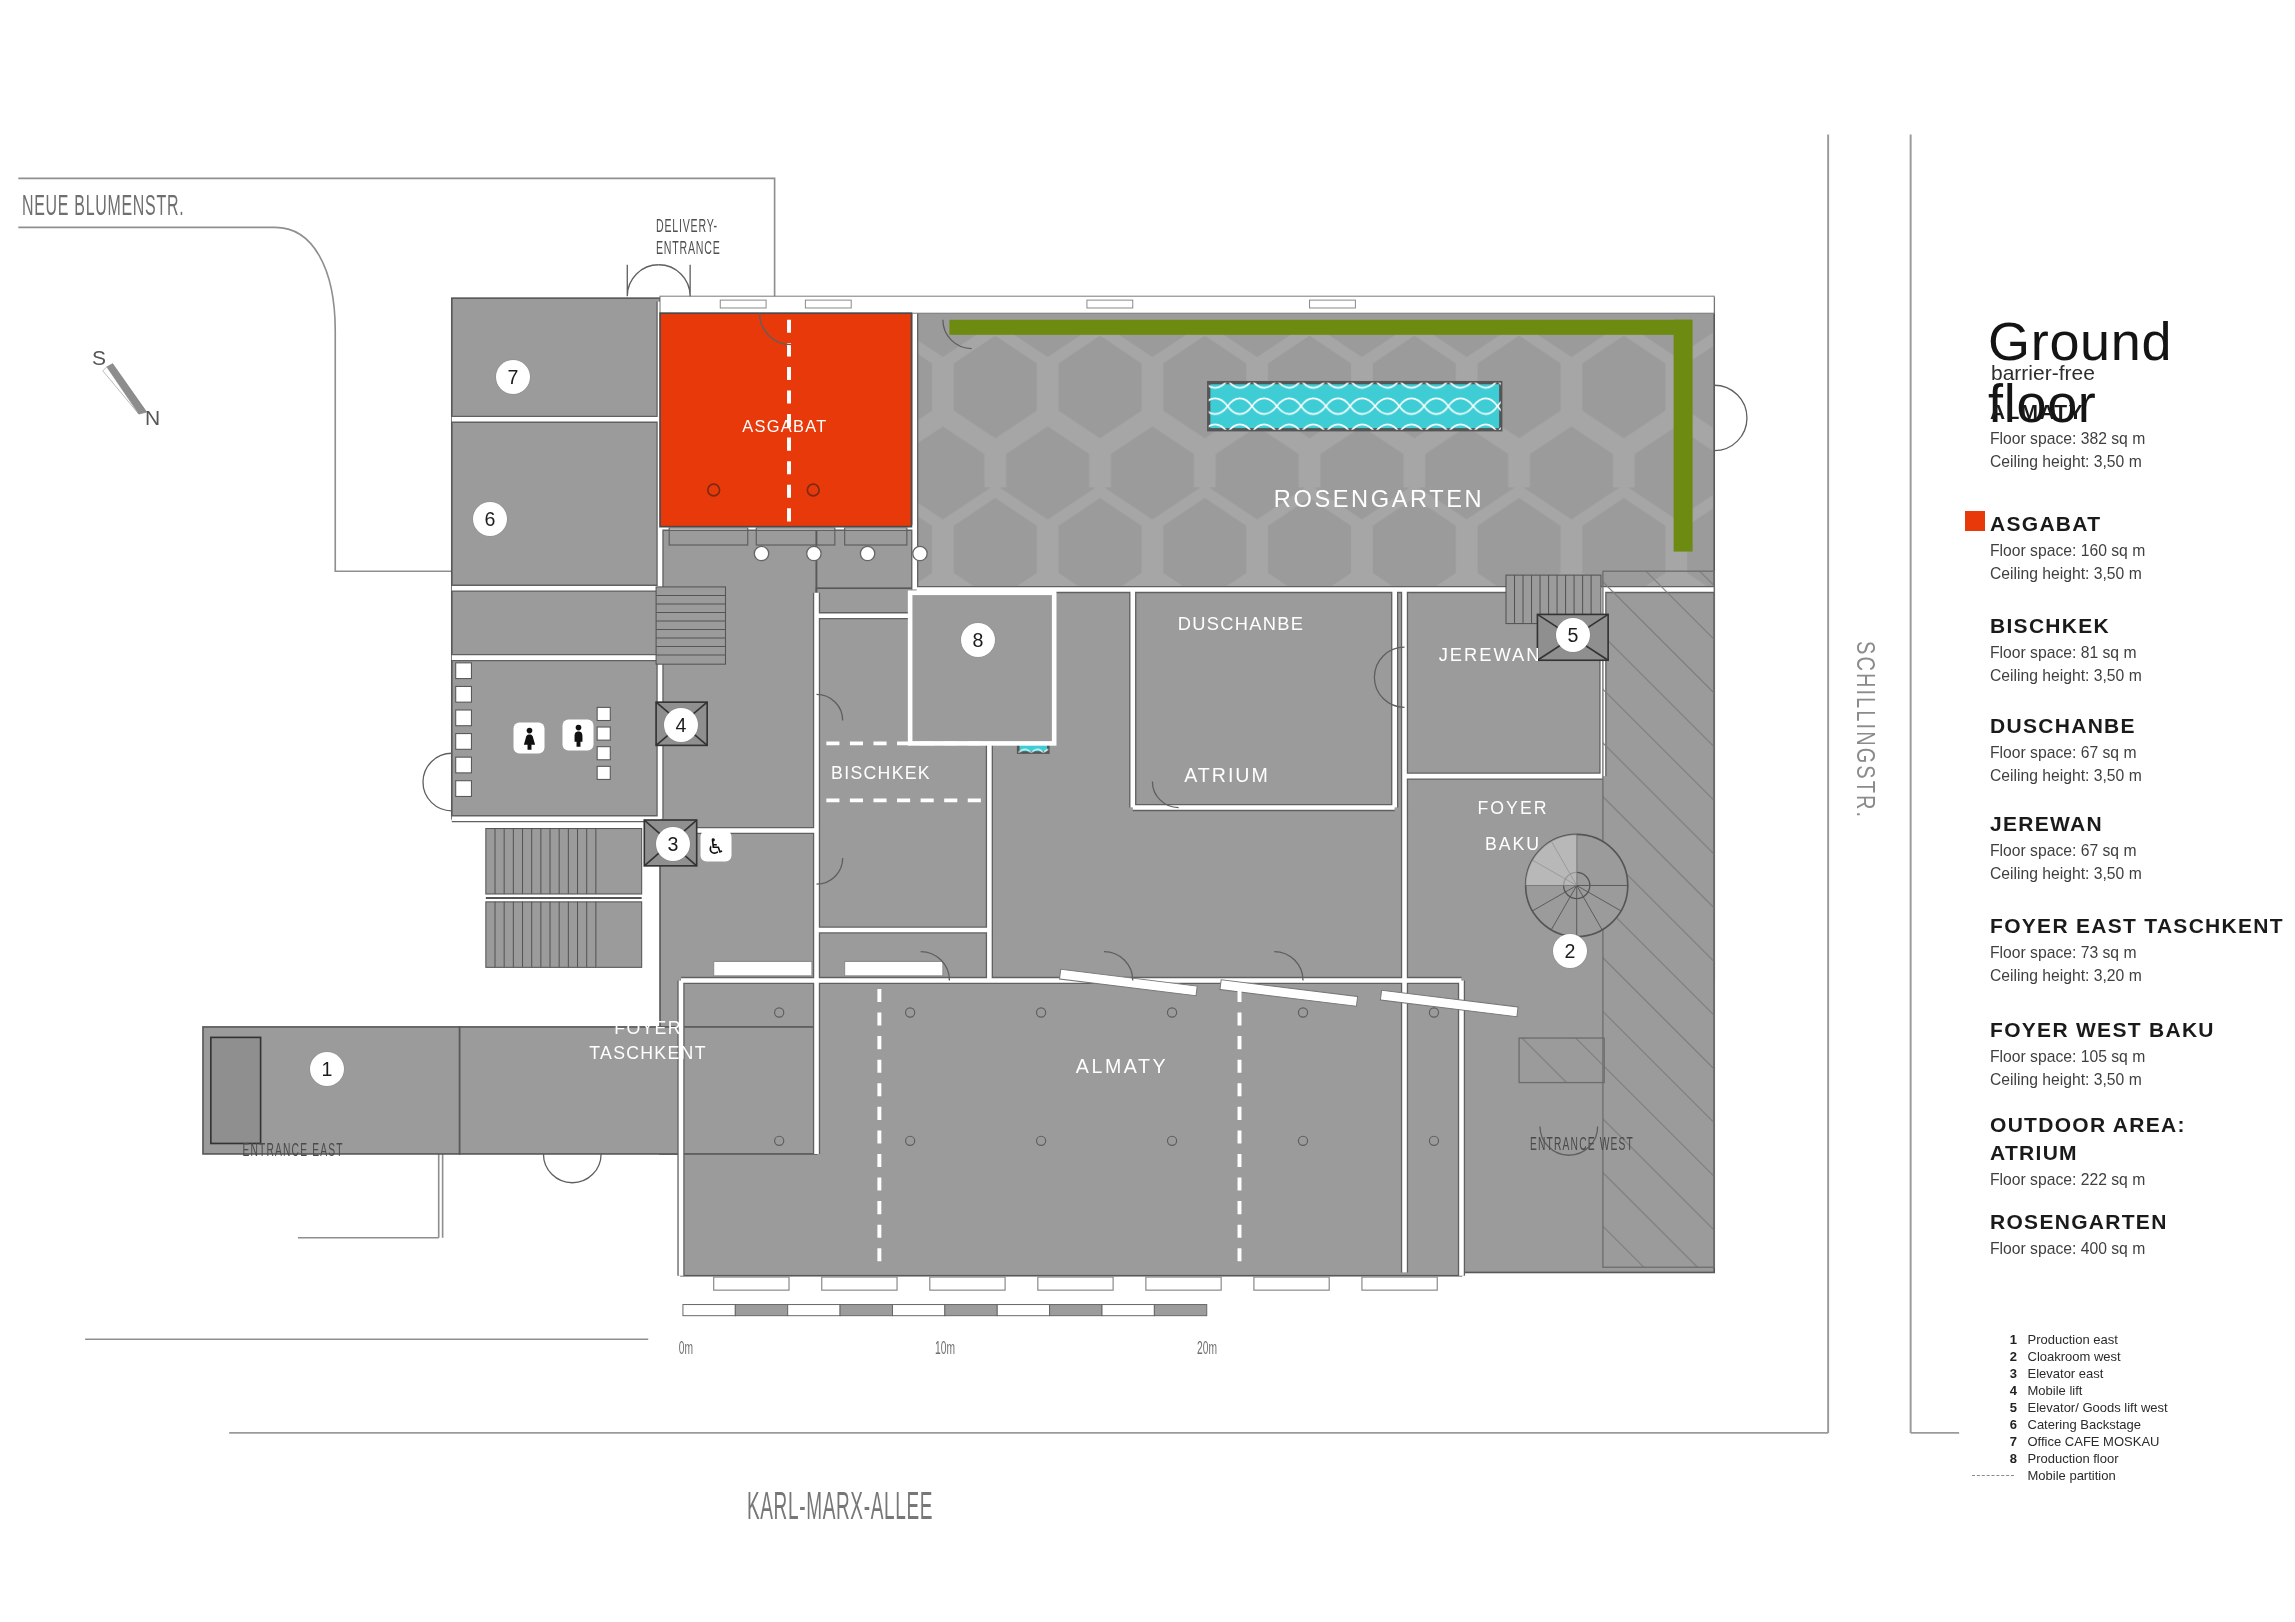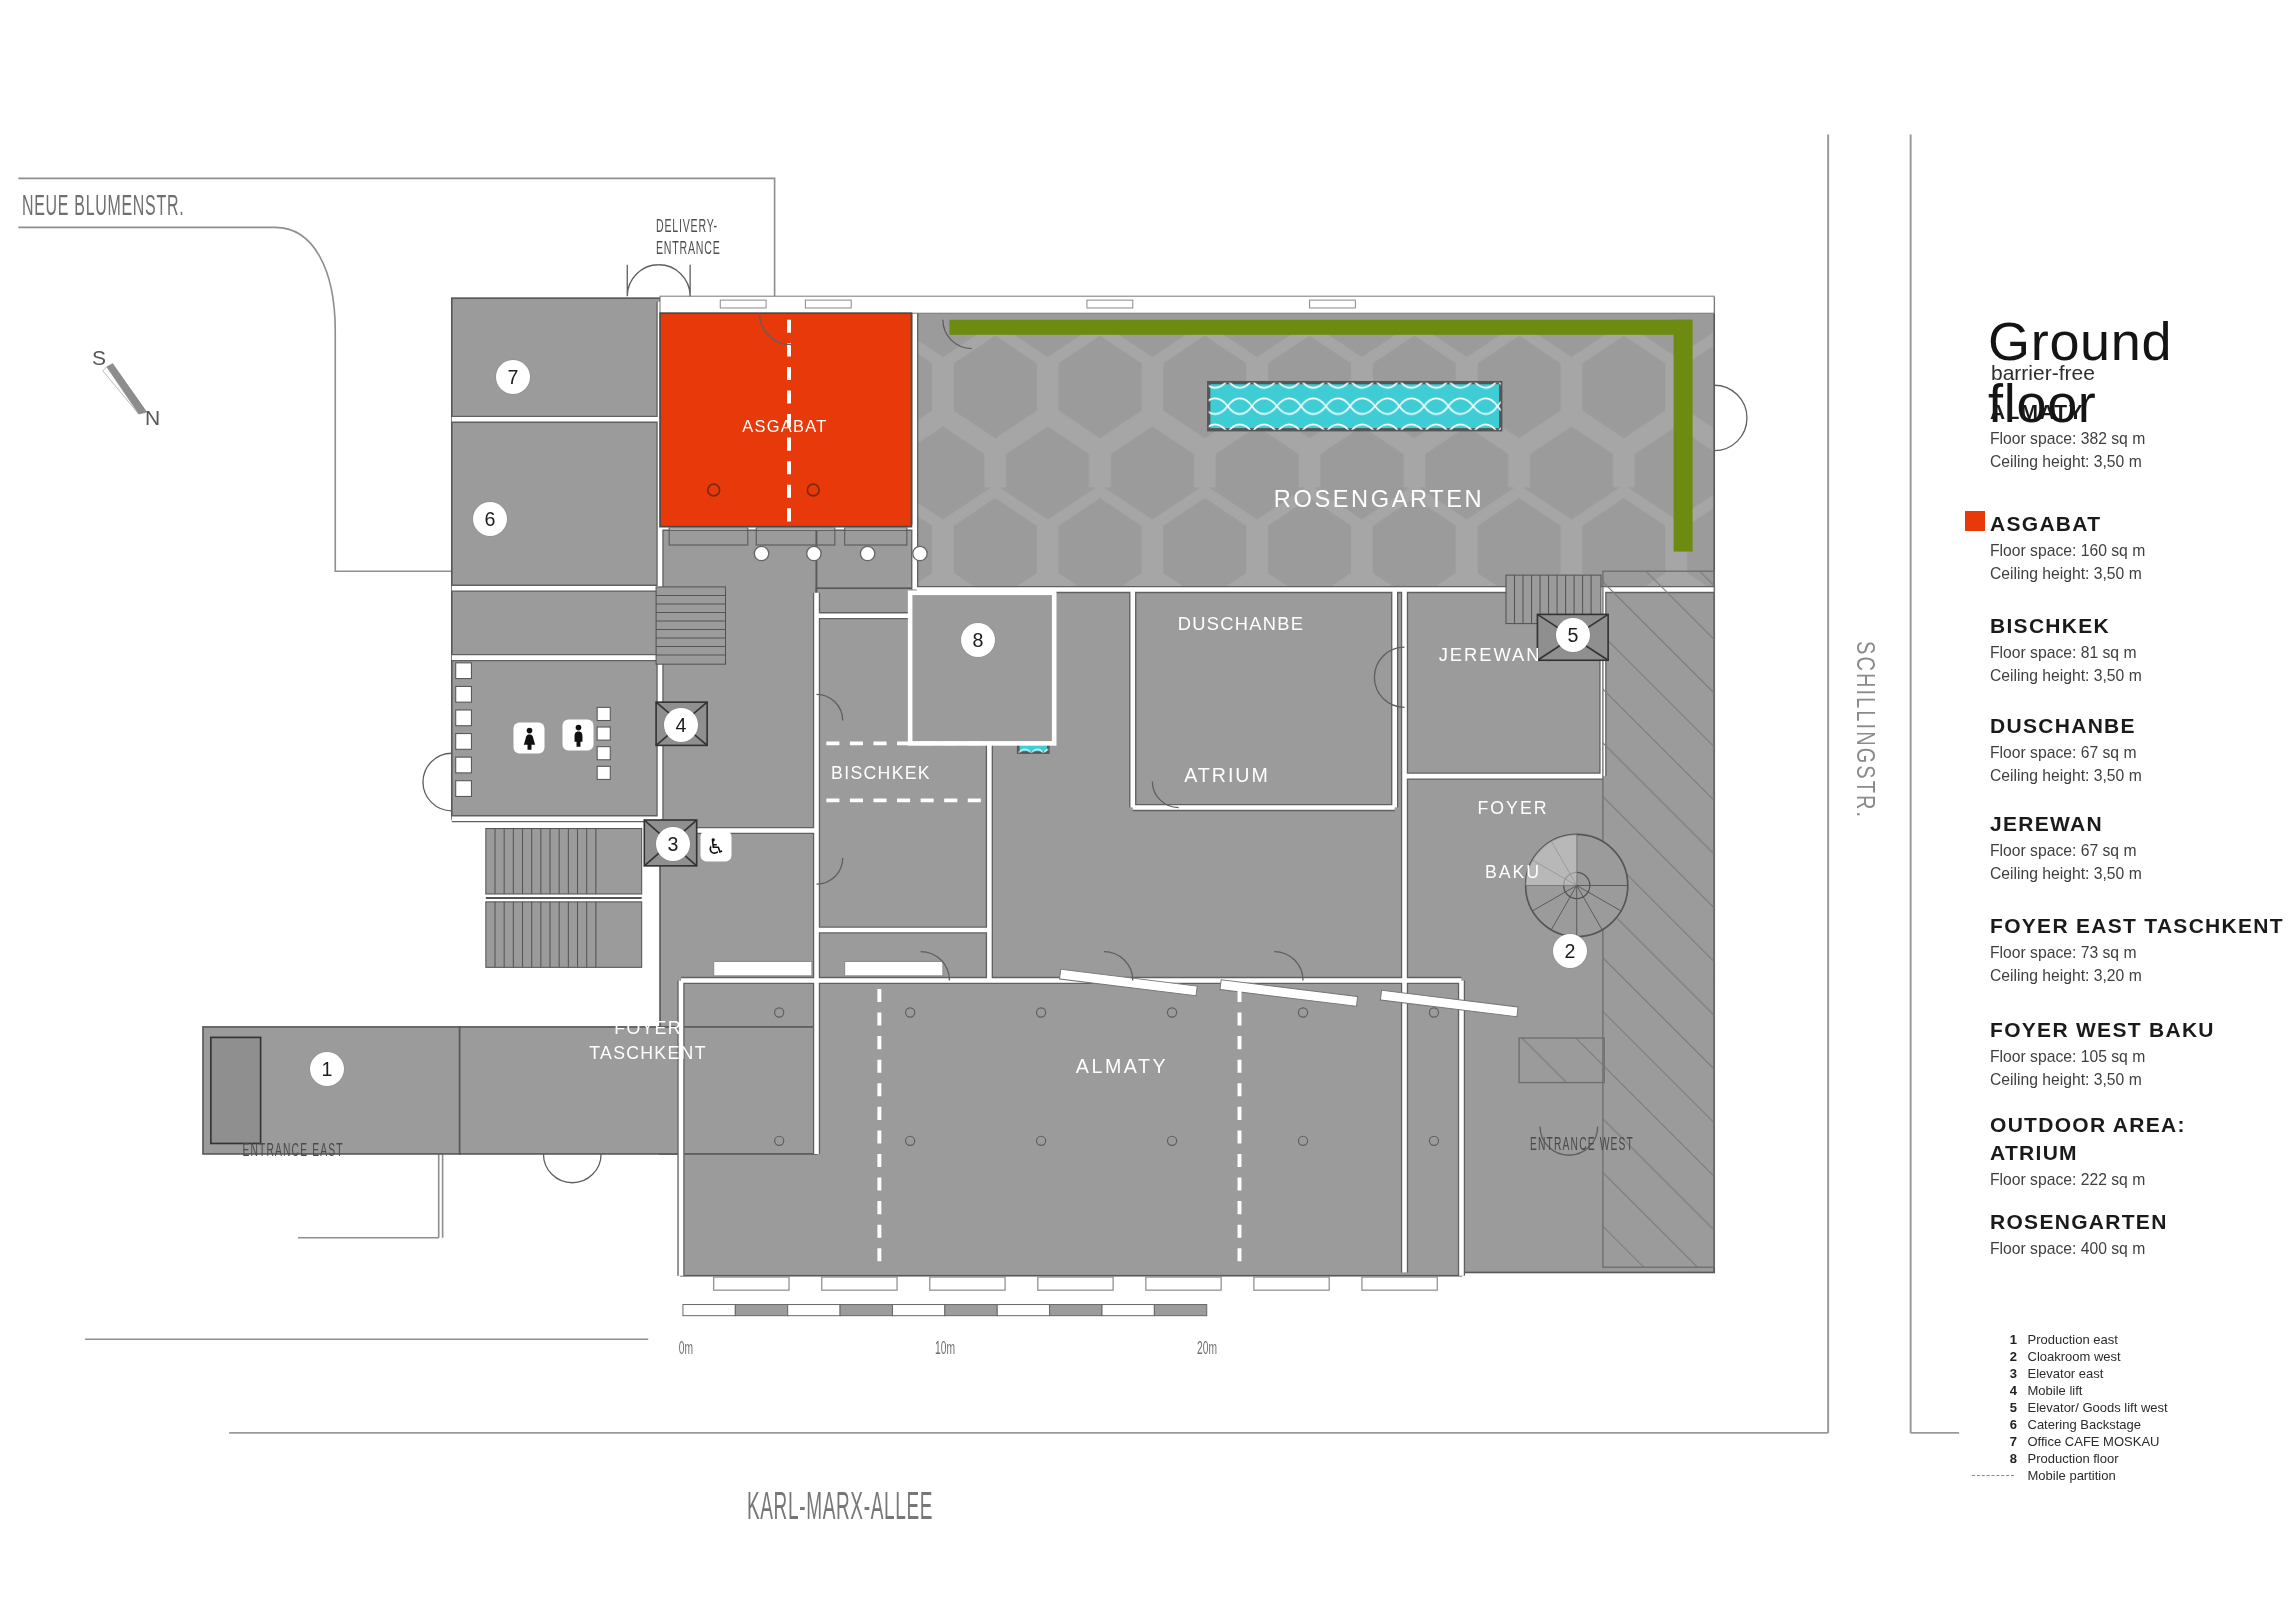--- a/index.html
+++ b/index.html
@@ -322,21 +322,21 @@
   <span style="font-family:'DejaVu Sans',sans-serif;font-size:21.6px;color:#111">♿</span>
 </div>
 
 <div class="lbl room-lbl" style="left:785px;top:426px;font-size:16.4px;letter-spacing:1.3px">ASGABAT</div>
 <div class="lbl room-lbl" style="left:1379px;top:499px;font-size:23.6px;letter-spacing:2.6px">ROSENGARTEN</div>
 <div class="lbl room-lbl" style="left:1241px;top:624px;font-size:18.3px;letter-spacing:1.3px">DUSCHANBE</div>
 <div class="lbl room-lbl" style="left:1490px;top:655px;font-size:18.3px;letter-spacing:2px">JEREWAN</div>
 <div class="lbl room-lbl" style="left:881px;top:773px;font-size:17.7px;letter-spacing:1.3px">BISCHKEK</div>
 <div class="lbl room-lbl" style="left:1227px;top:775px;font-size:19.6px;letter-spacing:2px">ATRIUM</div>
 <div class="lbl room-lbl" style="left:1513px;top:808px;font-size:17.7px;letter-spacing:2px">FOYER</div>
-<div class="lbl room-lbl" style="left:1513px;top:872px;font-size:17.7px;letter-spacing:2px">BAKU</div>
+<div class="lbl room-lbl" style="left:1513px;top:844px;font-size:17.7px;letter-spacing:2px">BAKU</div>
 <div class="lbl room-lbl" style="left:648px;top:1028px;font-size:17.7px;letter-spacing:1.3px">FOYER</div>
 <div class="lbl room-lbl" style="left:648px;top:1053px;font-size:17.7px;letter-spacing:1.3px">TASCHKENT</div>
 <div class="lbl room-lbl" style="left:1122px;top:1066px;font-size:19.6px;letter-spacing:2.6px">ALMATY</div>
 
 <div class="lbl street" style="left:21.6px;top:189px;font-size:29px;letter-spacing:1.3px">
   <span class="cond" style="transform:scaleX(0.55)">NEUE BLUMENSTR.</span>
 </div>
 <div class="lbl" style="left:656px;top:216px;font-size:17.7px;letter-spacing:1.3px;color:#4f4f4f">
   <span class="cond" style="transform:scaleX(0.6)">DELIVERY-</span>
 </div>

